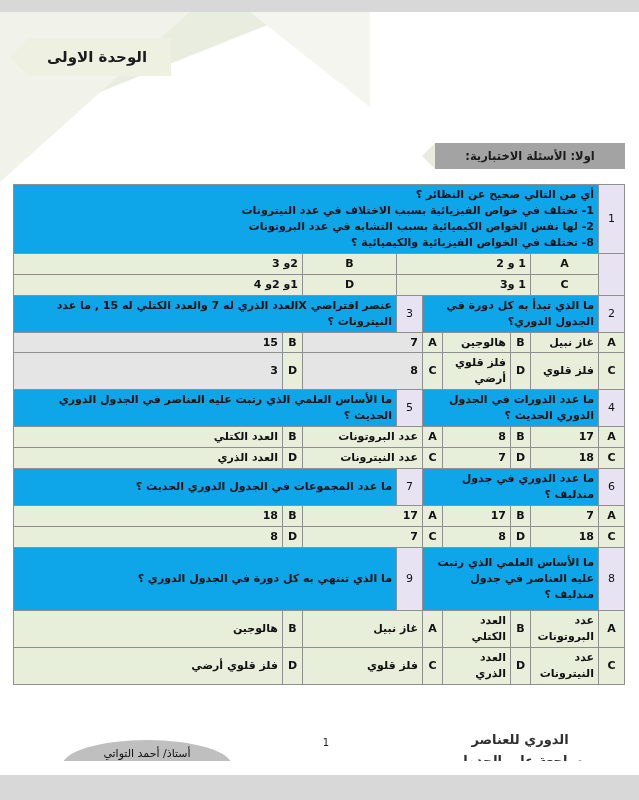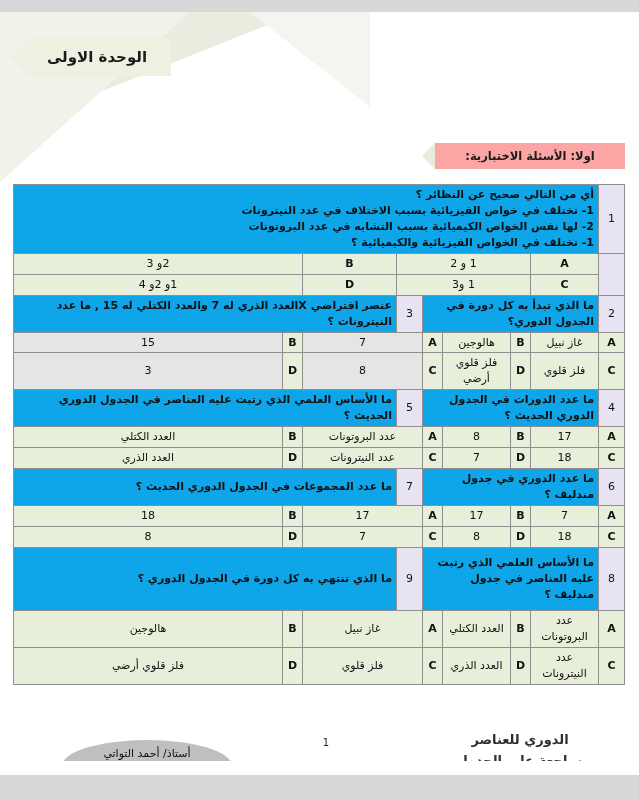--- a/index.html
+++ b/index.html
@@ -70,21 +70,21 @@
     border-right: 19px solid #eef0e2;
   }
 
   
   .section-banner {
     position: absolute;
     top: 131px;
     right: 14px;
     width: 190px;
     height: 26px;
-    background: #fca5a5;
+    background: #a3a3a3;
     color: #1b1b1b;
     font-size: 11.5px;
     font-weight: bold;
     display: flex;
     align-items: center;
     justify-content: center;
     box-sizing: border-box;
   }
   .section-banner::after {
     content: "";
@@ -144,23 +144,22 @@
     text-align: right;
     padding: 3px 6px;
   }
   .opt-letter {
     width: 20px;
     text-align: center;
     background: #e7eed9;
     font-weight: bold;
   }
   .opt-text {
-    text-align: center;
     background: #e7eed9;
-    font-weight: normal;
+    font-weight: bold;
     font-size: 11px;
   }
   .opt-text.plain {
     background: #e5e5e5;
   }
   .small { font-size: 10px; }
 
   
   .page-number {
     position: absolute;
@@ -242,21 +241,21 @@
       <col style="width:155px">
     </colgroup>
 
     <tbody>
         <tr>
       <td class="num-cell">1</td>
       <td class="q-cell" colspan="10">
         <div>أي من التالي صحيح عن النظائر ؟</div>
         <div>1- تختلف في خواص الفيزيائية بسبب الاختلاف في عدد النيترونات</div>
         <div>2- لها نفس الخواص الكيميائية بسبب التشابه في عدد البروتونات</div>
-        <div>1- تختلف في الخواص الفيزيائية والكيميائية ؟</div>
+        <div>8- تختلف في الخواص الفيزيائية والكيميائية ؟</div>
       </td>
     </tr>
     <tr>
       <td class="num-cell" style="border-top:none;border-bottom:none;background:#e7e3f2;"></td>
       <td class="opt-letter">A</td>
       <td class="opt-text" colspan="4">1 و 2</td>
       <td class="opt-letter">B</td>
       <td class="opt-text" colspan="4">2و 3</td>
     </tr>
     <tr>

